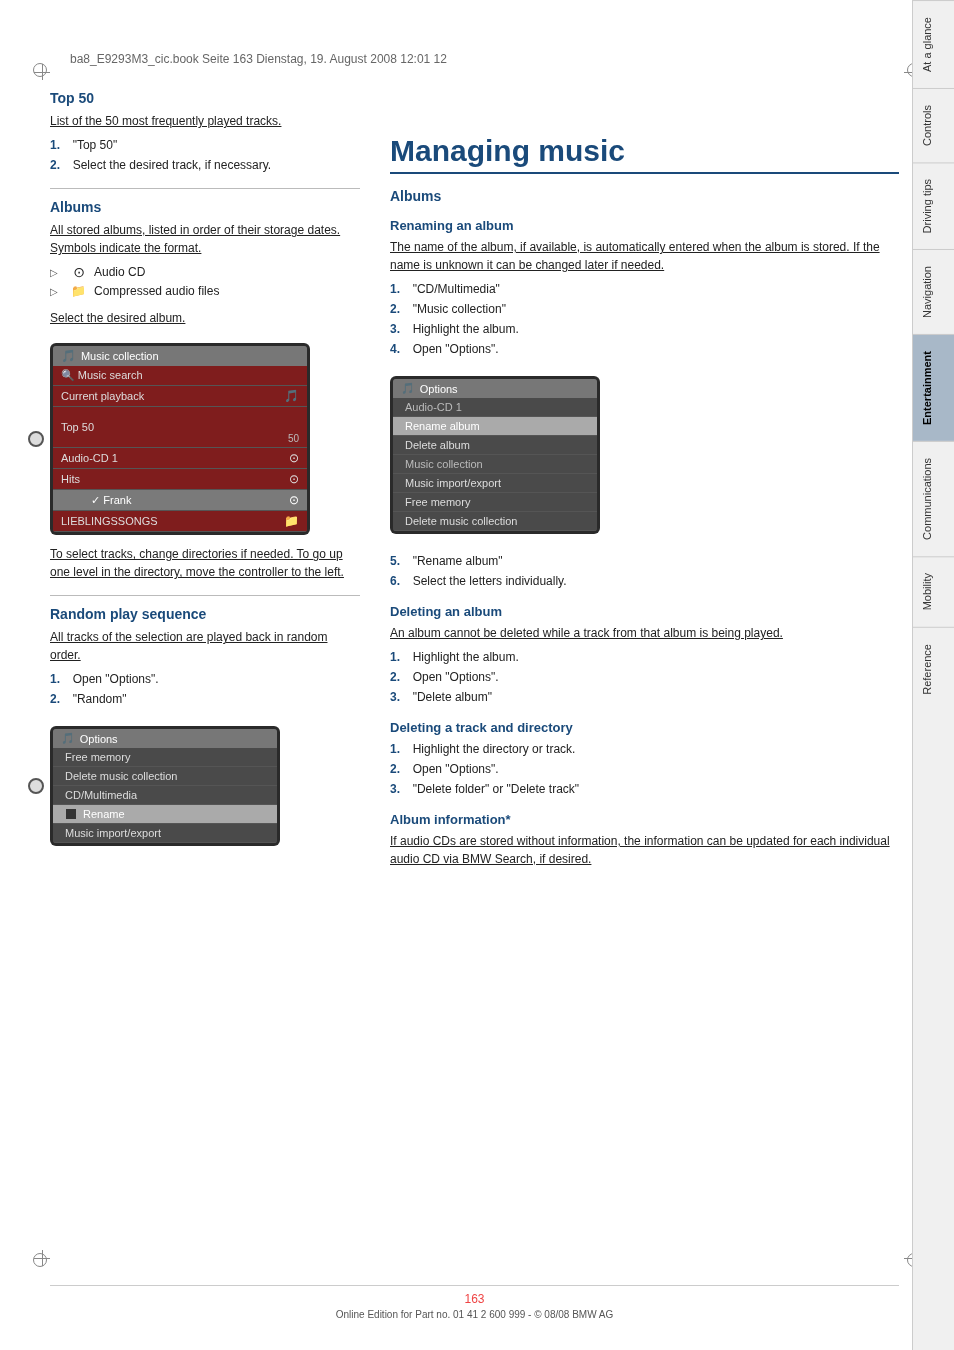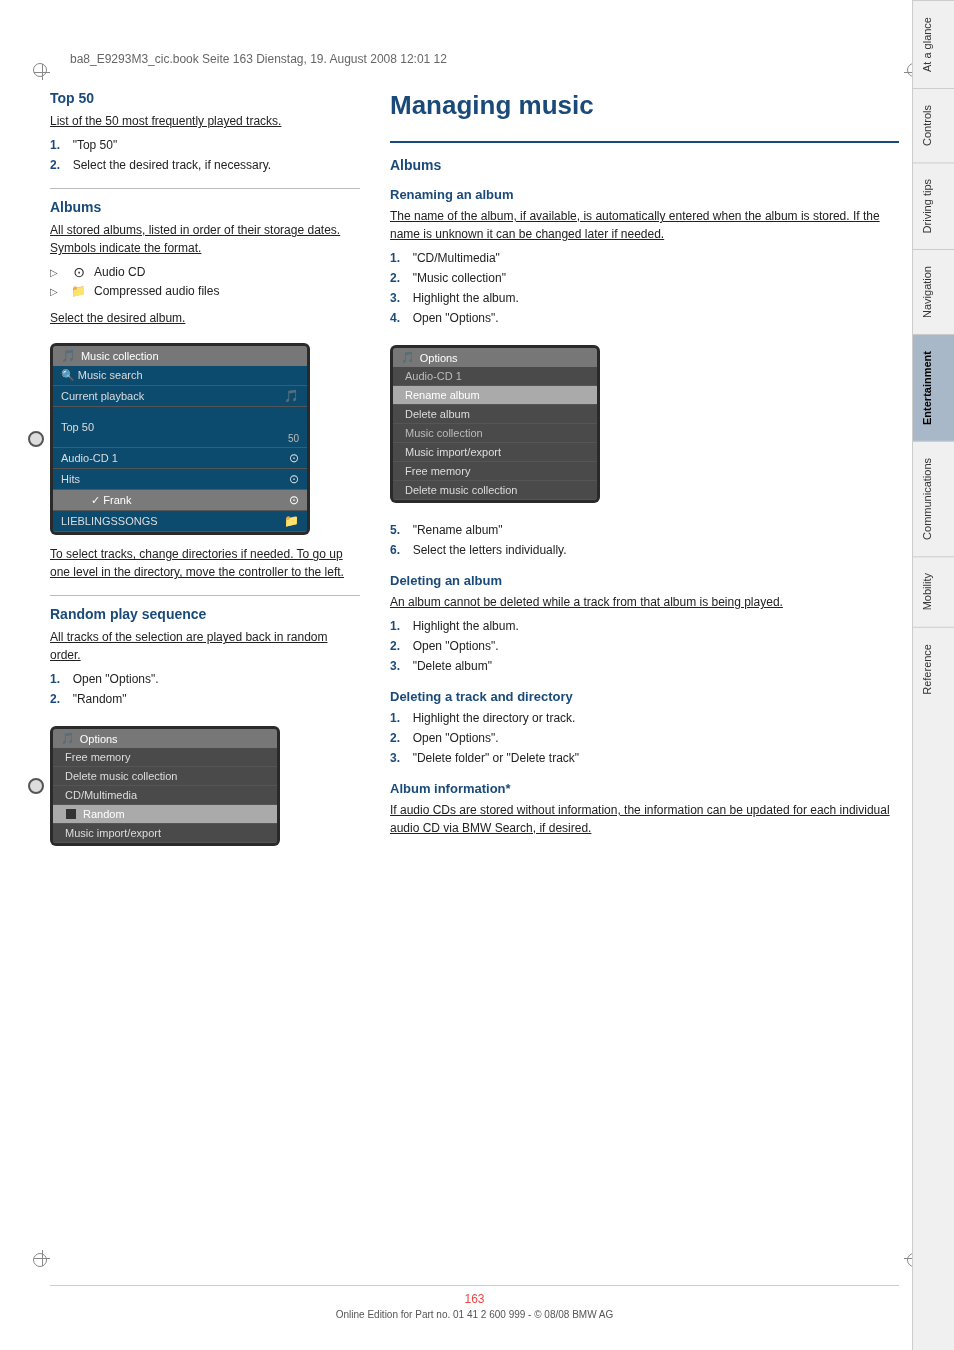--- a/index.html
+++ b/index.html
@@ -195,21 +195,21 @@
       font-size: 11px;
       padding: 3px 8px;
       display: flex;
       align-items: center;
       gap: 5px;
     }
     .screen-header .icon-music {
       font-size: 12px;
     }
     .screen-rows {
-      background: #0c4a6e;
+      background: #7f1d1d;
       text-align: center;
     }
     .screen-row {
       display: flex;
       justify-content: space-between;
       align-items: center;
       padding: 3px 8px;
       font-size: 11px;
       color: #ddd;
       border-bottom: 1px solid #555;
@@ -295,26 +295,27 @@
       background: #ddd;
     }
 
     .screen-wrap {
       position: relative;
       display: inline-block;
     }
 
     
     .page-heading {
-      font-size: 26px;
+      font-size: 30px;
       font-weight: bold;
       color: #1a4a7a;
       border-bottom: 2px solid #1a4a7a;
-      padding-bottom: 20px;
+      padding-bottom: 4px;
       margin-bottom: 14px;
+      margin-top: 44px;
     }
 
     
     .footer {
       position: absolute;
       bottom: 30px;
       left: 50px;
       right: 55px;
       text-align: center;
       font-size: 10px;
@@ -479,21 +480,21 @@
               <div class="opt-header">
                 <span>🎵</span>
                 <span>Options</span>
               </div>
               <div class="opt-rows">
                 <div class="opt-row">Free memory</div>
                 <div class="opt-row">Delete music collection</div>
                 <div class="opt-row">CD/Multimedia</div>
                 <div class="opt-row highlighted with-checkbox">
                   <span class="checkbox-sq"></span>
-                  <span>Random</span>
+                  <span>Rename</span>
                 </div>
                 <div class="opt-row">Music import/export</div>
               </div>
             </div>
           </div>
         </div>
       </div>
 
     </div>
 

